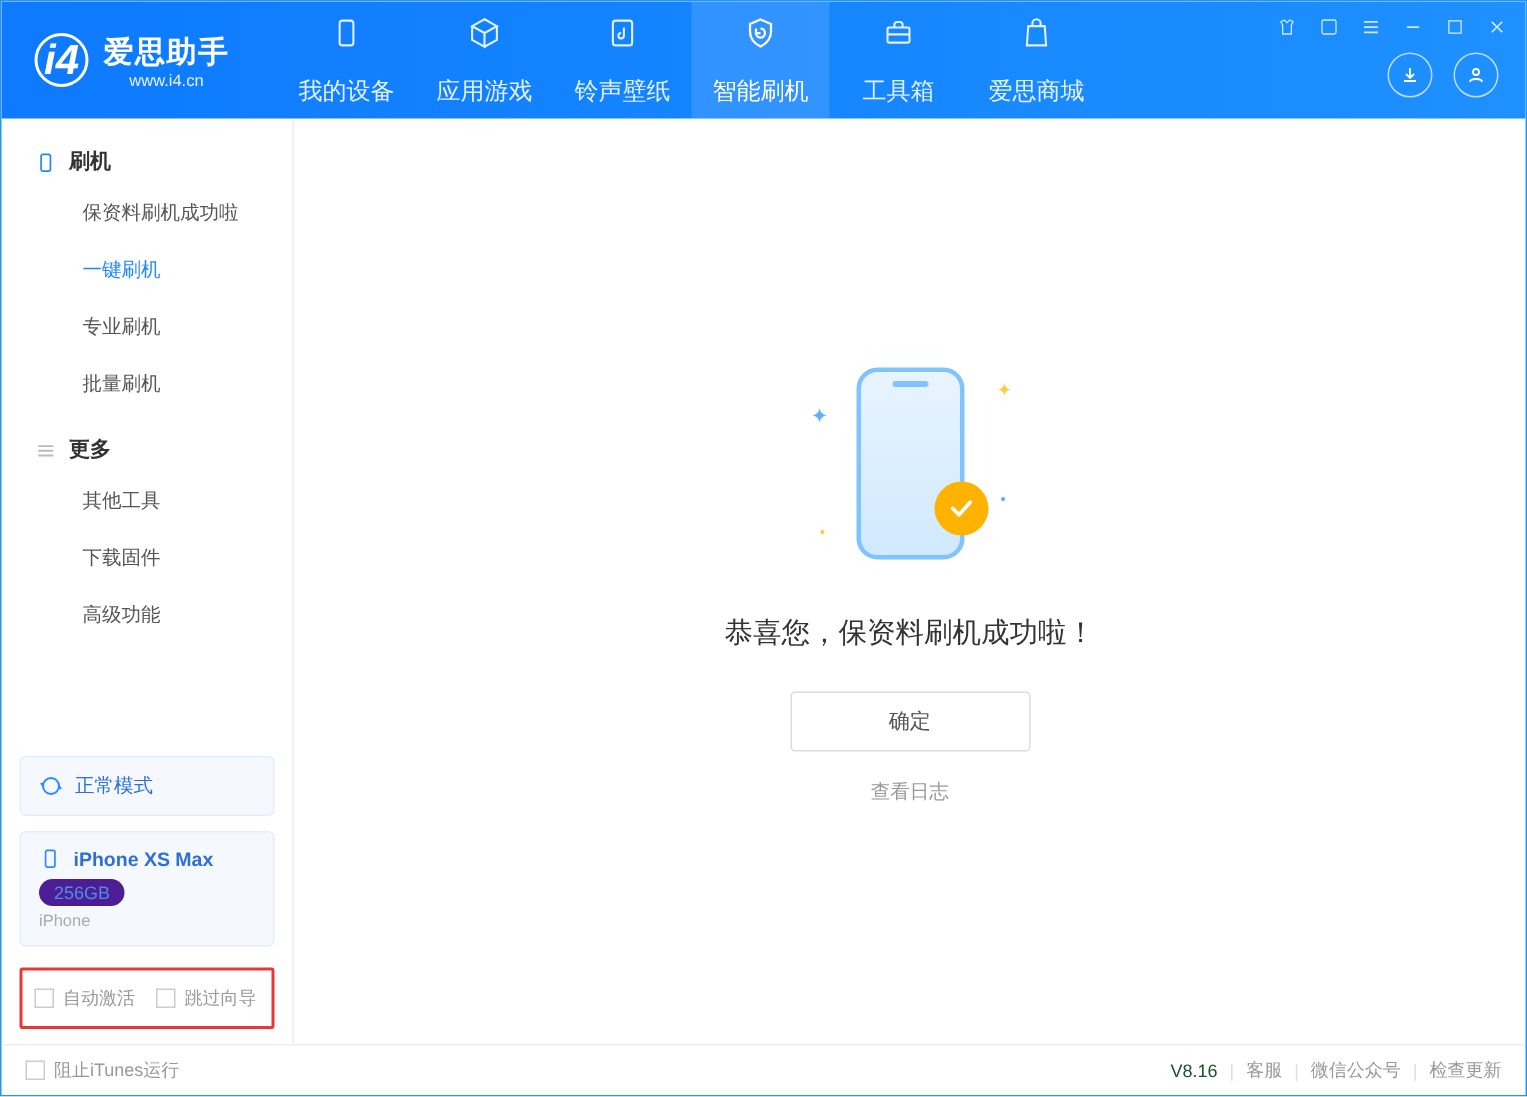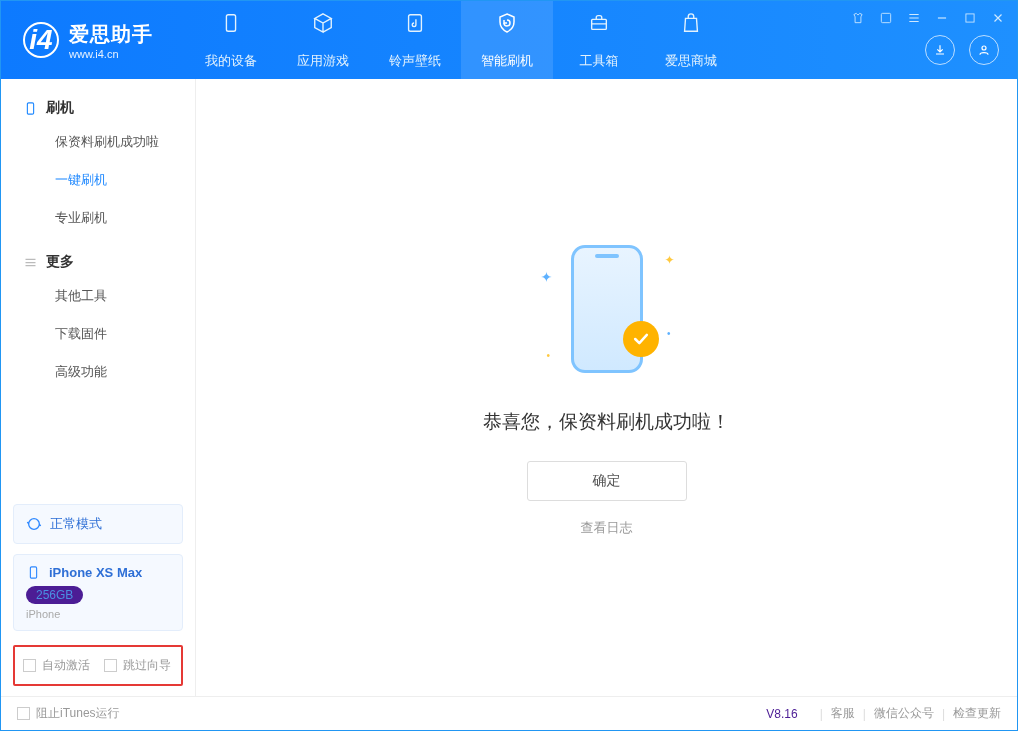--- a/index.html
+++ b/index.html
@@ -3,23 +3,23 @@
 <meta charset="utf-8">
 <style>
   * { box-sizing: border-box; margin: 0; padding: 0; font-family: "Microsoft YaHei", "PingFang SC", sans-serif; }
   body { background: #e8e8e8; display: flex; justify-content: center; align-items: flex-start; }
   .window { width: 1018px; height: 731px; background: #fff; border: 1px solid #2196f3; display: flex; flex-direction: column; overflow: hidden; }
   .titlebar { height: 78px; background: linear-gradient(to right, #0d7aff, #1e90ff); display: flex; align-items: stretch; color: #fff; position: relative; }
   .logo-block { display: flex; align-items: center; padding: 0 22px; gap: 10px; }
   .logo-circle { width: 36px; height: 36px; border: 2px solid #fff; border-radius: 50%; display: flex; align-items: center; justify-content: center; font-weight: bold; font-size: 28px; font-style: italic; }
   .logo-text { display: flex; flex-direction: column; }
   .logo-text .t1 { font-size: 20px; font-weight: 600; letter-spacing: 1px; }
-  .logo-text .t2 { font-size: 11px; opacity: .9; }
+  .logo-text .t2 { font-size: 11px; opacity: .9; text-align: center; }
   .nav { display: flex; align-items: stretch; margin-left: 10px; }
-  .nav-item { width: 92px; display: flex; flex-direction: column; align-items: center; justify-content: center; gap: 16px; cursor: pointer; color: #e3f2fd; font-size: 13px; }
+  .nav-item { width: 92px; display: flex; flex-direction: column; align-items: center; justify-content: center; gap: 16px; cursor: pointer; color: #e3f2fd; font-size: 16px; }
   .nav-item.active { background: rgba(255,255,255,.12); color: #fff; }
   .nav-item .ico { width: 26px; height: 26px; display:flex; align-items:center; justify-content:center; }
   .titlebar-right { position: absolute; right: 10px; top: 8px; display: flex; gap: 10px; align-items: center; color: #cfe9ff; font-size: 13px; }
   .titlebar-right .win-btn { width: 18px; height: 18px; display:flex; align-items:center; justify-content:center; cursor:pointer; }
   .titlebar-right2 { position: absolute; right: 18px; bottom: 14px; display: flex; gap: 14px; }
   .titlebar-right2 .circ { width: 30px; height: 30px; border: 1.5px solid rgba(255,255,255,.7); border-radius: 50%; display:flex; align-items:center; justify-content:center; cursor:pointer; color:#fff; }
 
   .body { flex: 1; display: flex; min-height: 0; }
   .sidebar { width: 195px; border-right: 1px solid #eee; display: flex; flex-direction: column; padding-top: 14px; }
   .side-group-title { display: flex; align-items: center; gap: 8px; padding: 6px 18px 6px 22px; font-size: 14px; color: #333; font-weight: 700; }
@@ -49,21 +49,21 @@
   .spark.c { left:10px; bottom:18px; color:#ffc940; font-size:10px; }
   .spark.d { right:6px; bottom:40px; font-size:10px; }
 
   .main-msg { font-size: 19px; color: #333; margin-bottom: 26px; }
   .ok-btn { width: 160px; height: 40px; border:1px solid #ddd; background:#fff; border-radius:3px; font-size:14px; color:#555; cursor:pointer; margin-bottom: 18px; }
   .log-link { font-size: 13px; color: #999; cursor:pointer; }
 
   .statusbar { height: 34px; border-top:1px solid #eee; display:flex; align-items:center; padding: 0 16px; font-size:12px; color:#999; }
   .statusbar .left { display:flex; align-items:center; gap:6px; }
   .statusbar .right { margin-left:auto; display:flex; align-items:center; gap:8px; }
-  .statusbar .ver { color:#4c1d95; margin-right: 14px; }
+  .statusbar .ver { color:#14532d; }
   .statusbar .sep { color:#ddd; }
   .statusbar .lnk { cursor:pointer; }
 </style>
 </head>
 <body>
 
 <div class="window">
 
   <div class="titlebar">
     <div class="logo-block">
@@ -181,20 +181,21 @@
 
       <div class="side-group-title">
         <svg viewBox="0 0 24 24" width="15" height="15" fill="none" stroke="#1e88ff" stroke-width="1.8">
             <rect x="7" y="3" width="10" height="18" rx="2"></rect>
           </svg>
         <span>刷机</span>
       </div>
       <div class="side-item">保资料刷机成功啦</div>
       <div class="side-item active">一键刷机</div>
       <div class="side-item">专业刷机</div>
+      <div class="side-item">批量刷机</div>
 
       <div class="side-gap"></div>
       <div class="side-group-title">
         <svg viewBox="0 0 24 24" width="15" height="15" stroke="#bbb" stroke-width="2">
             <path d="M4 7 H20 M4 12 H20 M4 17 H20"></path>
           </svg>
         <span>更多</span>
       </div>
       <div class="side-item">其他工具</div>
       <div class="side-item">下载固件</div>

